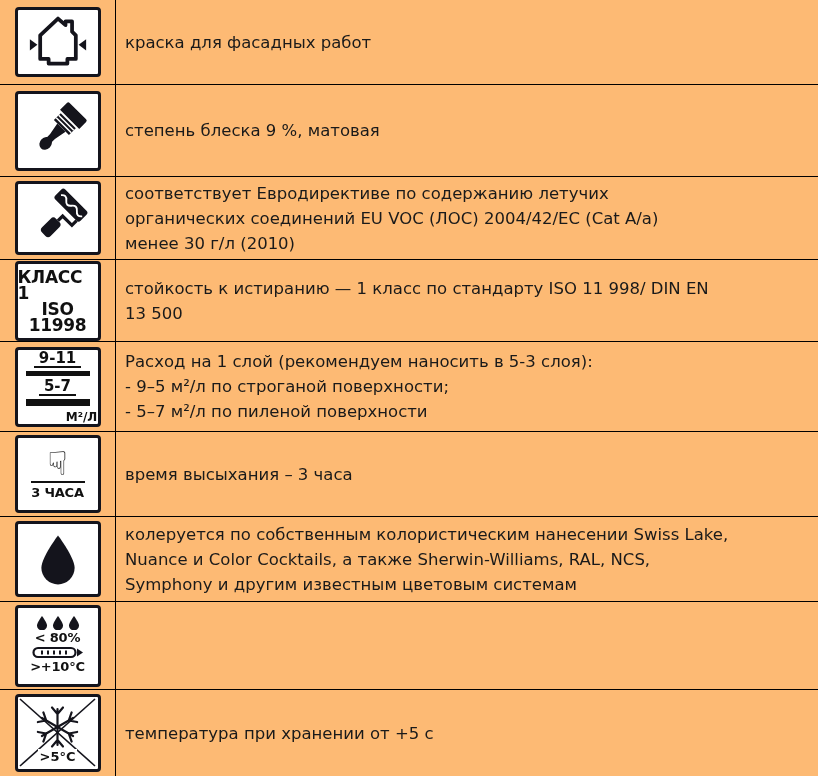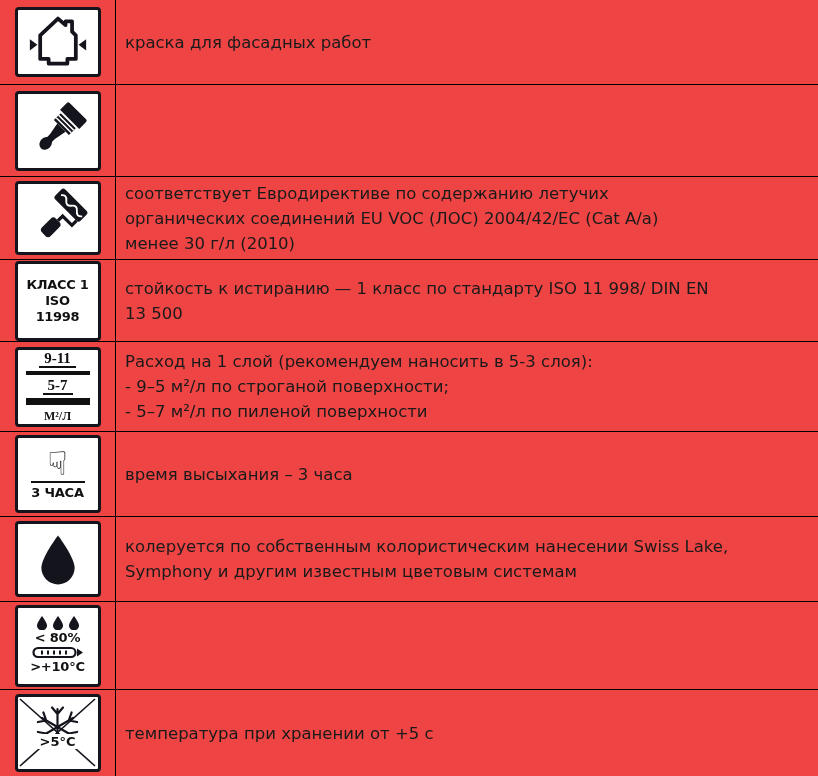--- a/index.html
+++ b/index.html
@@ -1,44 +1,44 @@
 <!DOCTYPE html>
 <html><head>
 <meta charset="utf-8">
 <style>
   html,body{margin:0;padding:0;background:#fff;}
   body{font-family:"DejaVu Sans","Liberation Sans",sans-serif;color:#1a1a1a;}
-  .spec-table{width:818px;height:776px;background:#ef4444;box-sizing:border-box;}
+  .spec-table{width:818px;height:776px;background:#fdba74;box-sizing:border-box;}
   .row{display:flex;box-sizing:border-box;border-bottom:1px solid #000;width:818px;}
   .row:last-child{border-bottom:none;}
   .row:nth-child(1){height:85px;}
   .row:nth-child(2){height:92px;}
   .row:nth-child(3){height:83px;}
   .row:nth-child(4){height:82px;}
   .row:nth-child(5){height:90px;}
   .row:nth-child(6){height:85px;}
   .row:nth-child(7){height:85px;}
   .row:nth-child(8){height:88px;}
   .row:nth-child(9){height:86px;}
   .cell-icon{width:116px;min-width:116px;border-right:1px solid #000;display:flex;align-items:center;justify-content:center;box-sizing:border-box;}
   .cell-text{flex:1;display:flex;flex-direction:column;justify-content:center;padding:4px 10px 4px 9px;font-size:16.5px;line-height:25px;}
   .line{white-space:nowrap;}
   .icon-box{width:86px;box-sizing:border-box;border:3.5px solid #14141c;border-radius:4px;background:#fff;display:flex;align-items:center;justify-content:center;position:relative;overflow:hidden;}
   .icon-box.stack{flex-direction:column;}
-  .h70{height:70px;} .h80{height:80px;} .h74{height:74px;} .h88{height:80px;font-family:Liberation Serif, serif;}
+  .h70{height:70px;} .h80{height:80px;} .h74{height:74px;} .h88{height:80px;}
   .h78{height:78px;} .h76{height:76px;} .h82{height:82px;}
-  .iso-line{font-weight:bold;font-size:13px;line-height:16px;letter-spacing:-0.3px;color:#111;}
+  .iso-line{font-weight:bold;font-size:17px;line-height:16px;letter-spacing:-0.3px;color:#111;}
   .num{font-weight:bold;font-size:15px;line-height:16px;border-bottom:2px solid #111;padding:0 5px;color:#111;}
   .bar{width:64px;height:6px;background:#111;margin:3px 0 2px 0;}
   .bar.rough{height:4px;border-top:3px dotted #111;}
-  .unit{font-weight:bold;font-size:12px;margin-top:2px;color:#111;}
+  .unit{font-weight:bold;font-size:12px;margin-top:2px;color:#111;padding-left:48px;}
   .hand{font-size:33px;line-height:34px;color:#111;}
   .touchline{width:54px;height:2.5px;background:#111;margin:0 0 2px 0;}
   .cap{font-weight:bold;font-size:13px;line-height:16px;color:#111;letter-spacing:-0.2px;}
-  .frost-label{position:absolute;bottom:20px;left:50%;transform:translateX(-50%);background:#fff;padding:0 2px;font-weight:bold;font-size:13px;color:#111;}
+  .frost-label{position:absolute;bottom:5px;left:50%;transform:translateX(-50%);background:#fff;padding:0 2px;font-weight:bold;font-size:13px;color:#111;}
   svg{display:block;}
 </style>
 </head>
 <body>
 
 <div class="spec-table">
 
   <div class="row">
     <div class="cell-icon">
       <div class="icon-box h70">
@@ -62,20 +62,23 @@
             <path d="M20 3 h24 a2 2 0 0 1 2 2 v10 h-28 v-10 a2 2 0 0 1 2 -2 z" fill="#14141c"></path>
             <rect x="21" y="17" width="22" height="10" fill="#14141c"></rect>
             <line x1="21" y1="20" x2="43" y2="20" stroke="#fff" stroke-width="1.6"></line>
             <line x1="21" y1="23.6" x2="43" y2="23.6" stroke="#fff" stroke-width="1.6"></line>
             <path d="M26 27 h12 l-2.5 13 v7 h-7 v-7 z" fill="#14141c"></path>
             <ellipse cx="32" cy="50" rx="6" ry="7" fill="#14141c"></ellipse>
           </g>
         </svg>
       </div>
     </div>
+    <div class="cell-text">
+      <div class="line">степень блеска 9 %, матовая</div>
+    </div>
   </div>
 
   <div class="row">
     <div class="cell-icon">
       <div class="icon-box h74">
         <svg width="60" height="60" viewBox="0 0 64 64">
           <g transform="rotate(45 32 32)">
             <rect x="13" y="5" width="38" height="15" rx="3" fill="#14141c"></rect>
             <path d="M17 12.5 q4 -5 8 0 t8 0 t8 0 t8 0" stroke="#fff" stroke-width="2" fill="none"></path>
             <path d="M48 20 v7 H34 v7" stroke="#14141c" stroke-width="3.5" fill="none"></path>
@@ -138,20 +141,21 @@
   <div class="row">
     <div class="cell-icon">
       <div class="icon-box h76">
         <svg width="56" height="60" viewBox="0 0 64 64">
           <path d="M32 5 C32 5 13 30 13 42 a19 19 0 0 0 38 0 C51 30 32 5 32 5 Z" fill="#14141c"></path>
         </svg>
       </div>
     </div>
     <div class="cell-text">
       <div class="line">колеруется по собственным колористическим нанесении Swiss Lake,</div>
+      <div class="line">Nuance и Color Cocktails, а также Sherwin-Williams, RAL, NCS,</div>
       <div class="line">Symphony и другим известным цветовым системам</div>
     </div>
   </div>
 
   <div class="row">
     <div class="cell-icon">
       <div class="icon-box stack h82">
         <svg width="46" height="14" viewBox="0 0 46 14">
           <path d="M7 0 C7 0 2 6.5 2 9.5 a5 5 0 0 0 10 0 C12 6.5 7 0 7 0 Z" fill="#14141c"></path>
           <path d="M23 0 C23 0 18 6.5 18 9.5 a5 5 0 0 0 10 0 C28 6.5 23 0 23 0 Z" fill="#14141c"></path>

